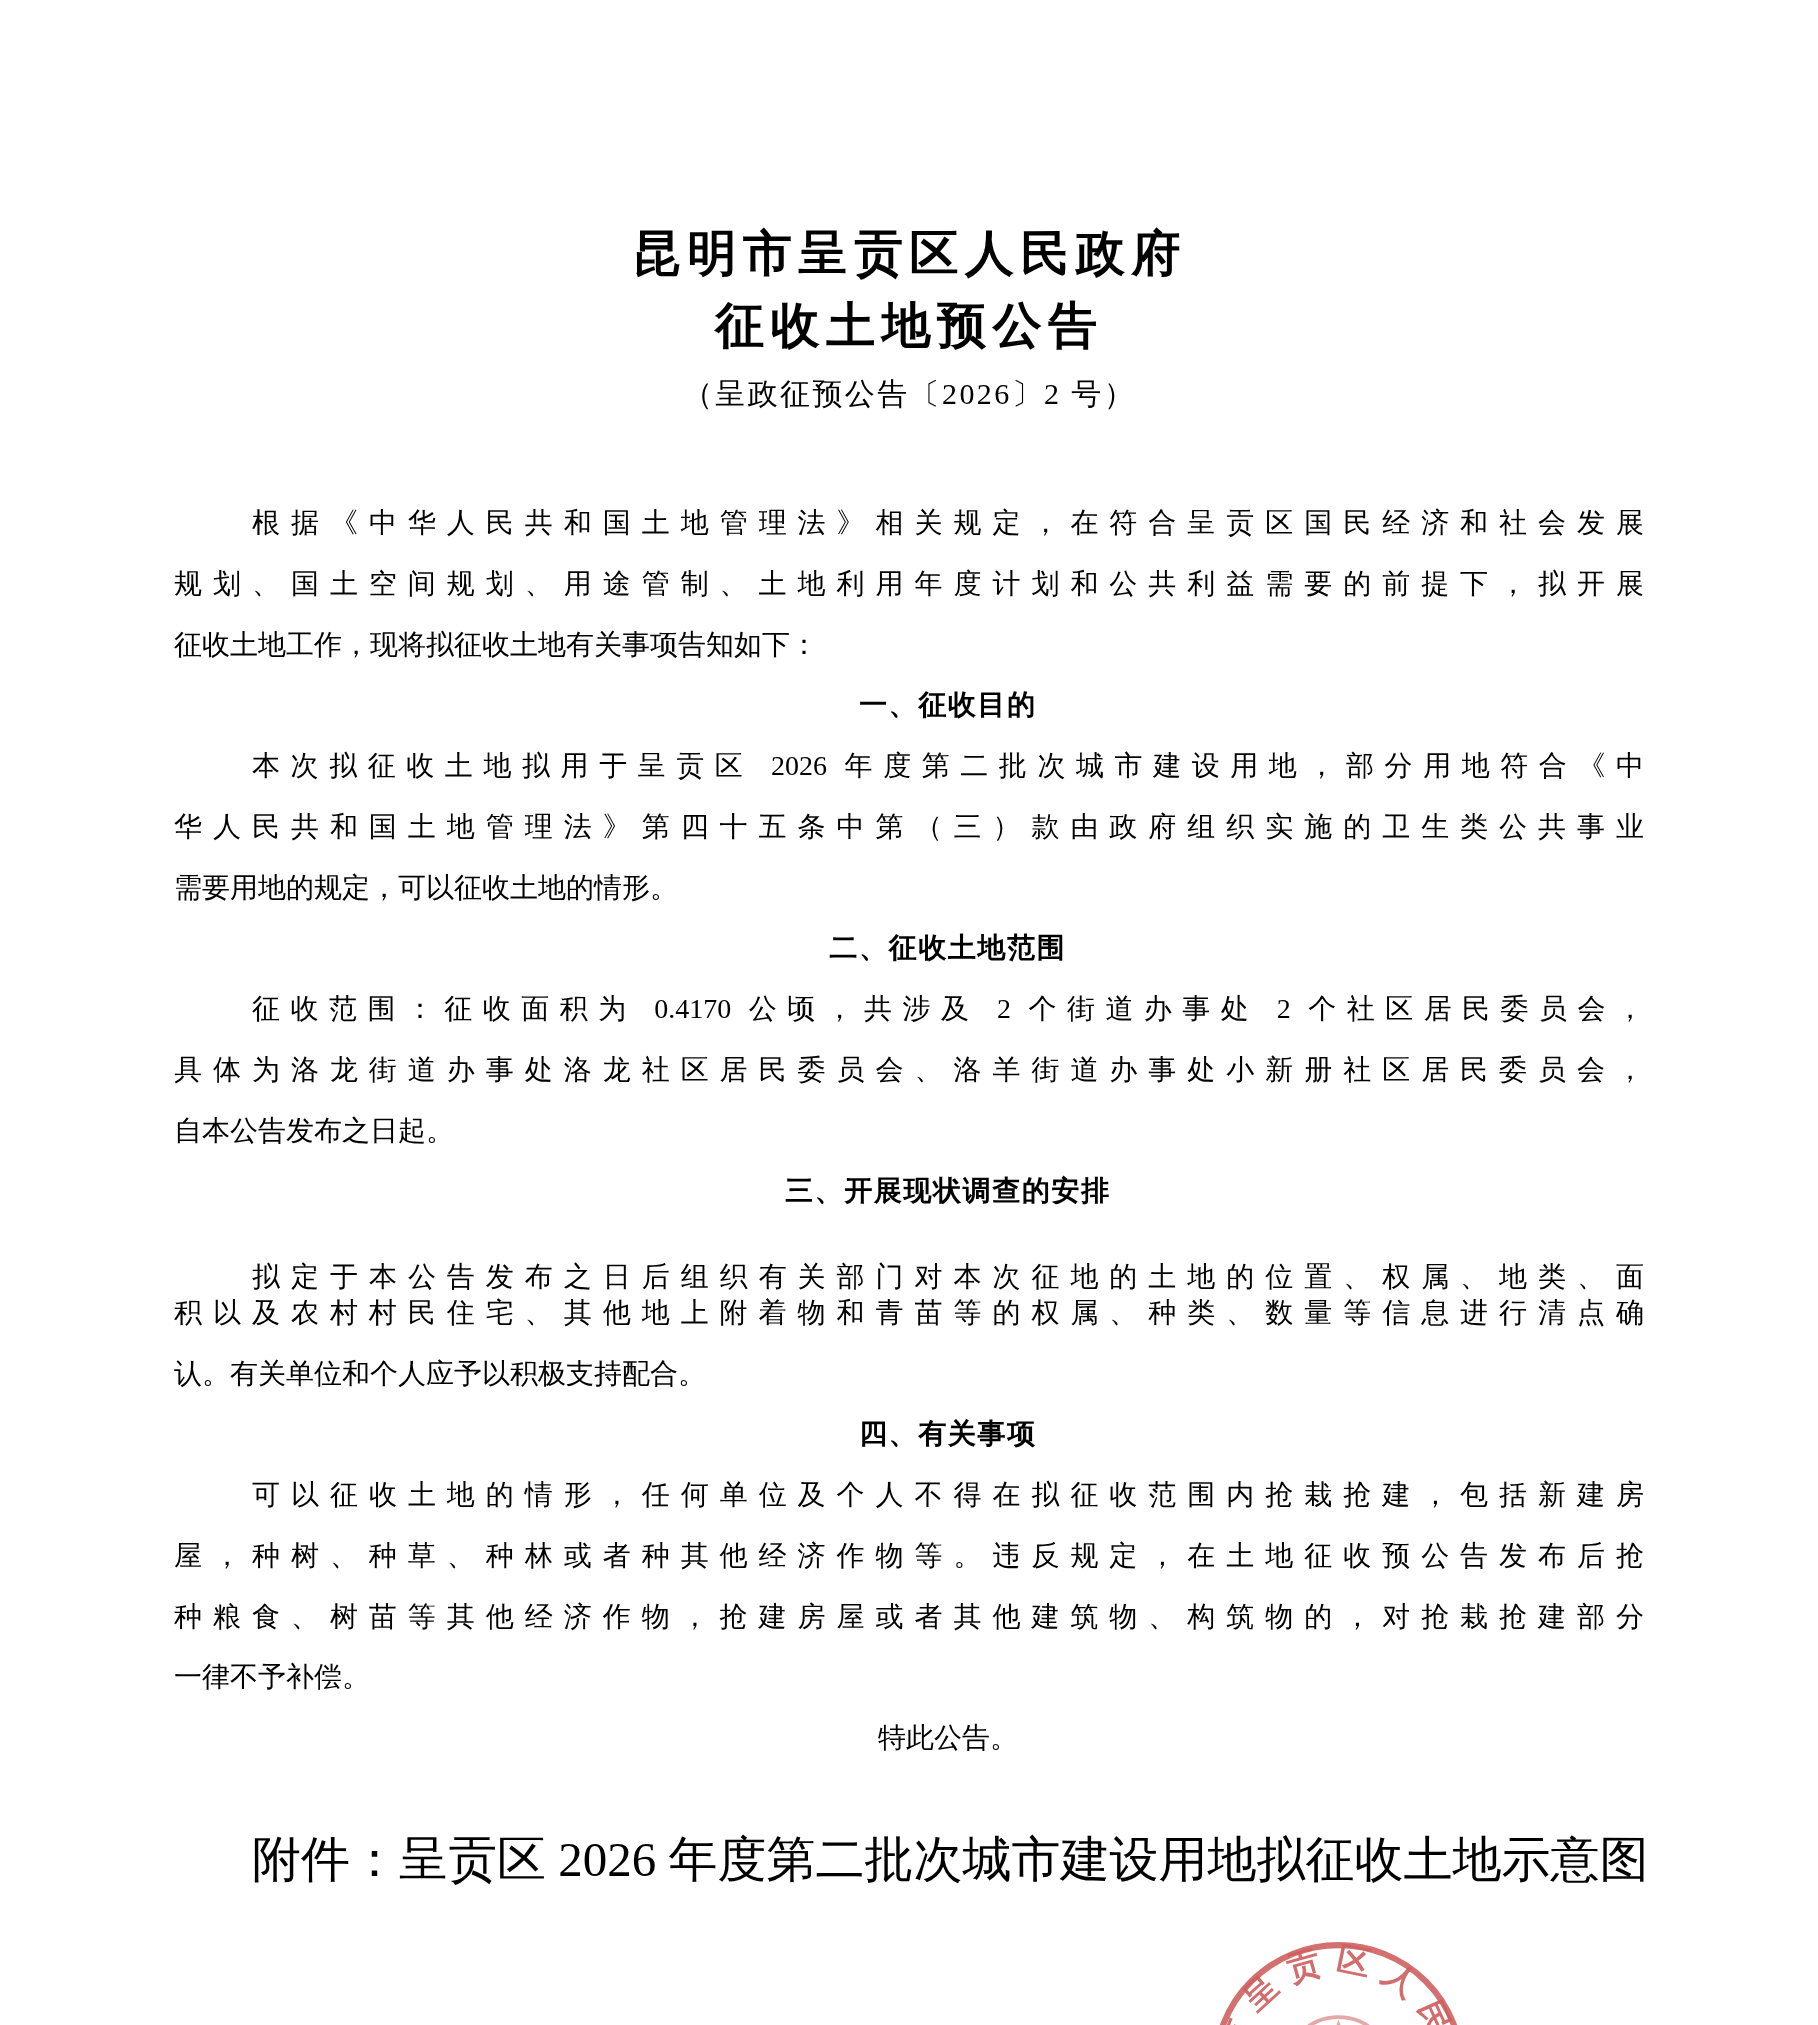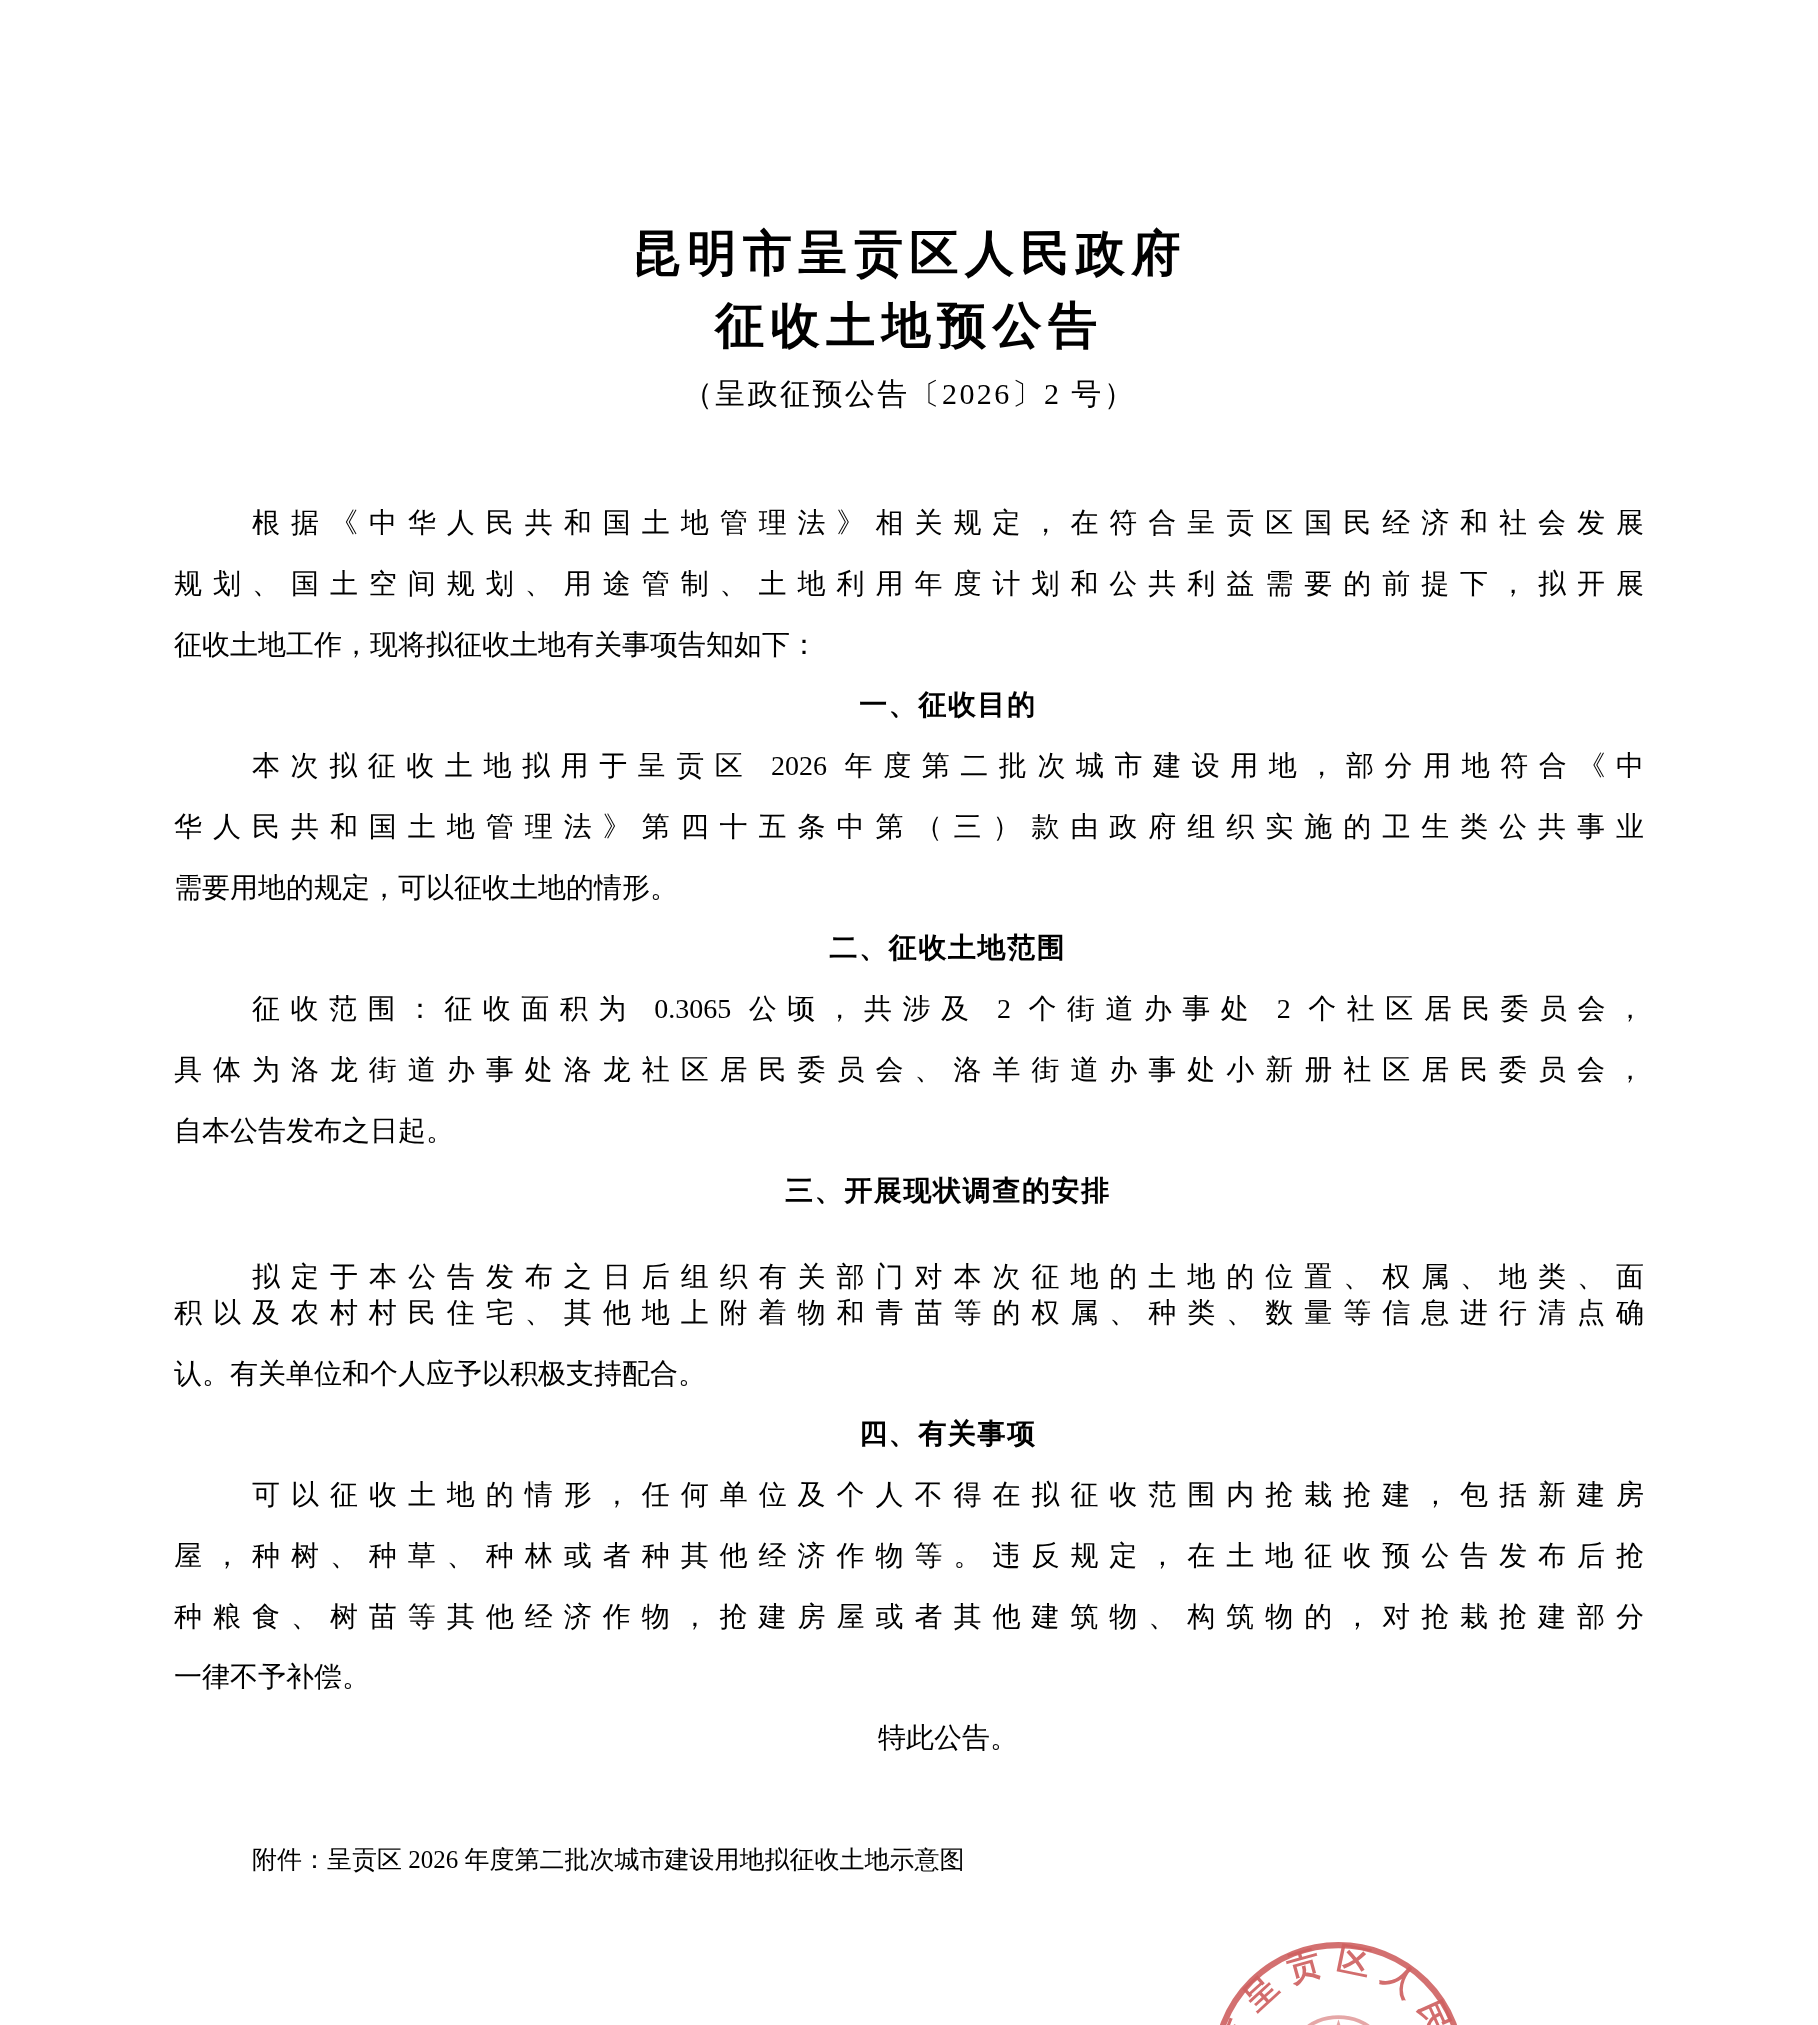--- a/index.html
+++ b/index.html
@@ -55,21 +55,21 @@
     font-weight:bold;
     letter-spacing:1.6px;
   }
   .attachment{
     position:absolute;
     left:174px;
     top:1829px;
     width:1470px;
     height:61px;
     line-height:61px;
-    font-size:25px;
+    font-size:49px;
     box-sizing:border-box;
     padding-left:78px;
     white-space:nowrap;
   }
   .seal{
     position:absolute;
     left:1205px;
     top:1935px;
     width:267px;
     height:267px;
@@ -104,21 +104,21 @@
   <div class="line fill indent" style="top:492px">根据《中华人民共和国土地管理法》相关规定，在符合呈贡区国民经济和社会发展</div>
   <div class="line fill" style="top:553px">规划、国土空间规划、用途管制、土地利用年度计划和公共利益需要的前提下，拟开展</div>
   <div class="line" style="top:614px">征收土地工作，现将拟征收土地有关事项告知如下：</div>
 
   <div class="line heading indent" style="top:674px">一、征收目的</div>
   <div class="line fill indent" style="top:735px">本次拟征收土地拟用于呈贡区 2026 年度第二批次城市建设用地，部分用地符合《中</div>
   <div class="line fill" style="top:796px">华人民共和国土地管理法》第四十五条中第（三）款由政府组织实施的卫生类公共事业</div>
   <div class="line" style="top:857px">需要用地的规定，可以征收土地的情形。</div>
 
   <div class="line heading indent" style="top:917px">二、征收土地范围</div>
-  <div class="line fill indent" style="top:978px">征收范围：征收面积为 0.3065 公顷，共涉及 2 个街道办事处 2 个社区居民委员会，</div>
+  <div class="line fill indent" style="top:978px">征收范围：征收面积为 0.4170 公顷，共涉及 2 个街道办事处 2 个社区居民委员会，</div>
   <div class="line fill" style="top:1039px">具体为洛龙街道办事处洛龙社区居民委员会、洛羊街道办事处小新册社区居民委员会，</div>
   <div class="line" style="top:1100px">自本公告发布之日起。</div>
 
   <div class="line heading indent" style="top:1160px">三、开展现状调查的安排</div>
   <div class="line fill indent" style="top:1246px">拟定于本公告发布之日后组织有关部门对本次征地的土地的位置、权属、地类、面</div>
   <div class="line fill" style="top:1282px">积以及农村村民住宅、其他地上附着物和青苗等的权属、种类、数量等信息进行清点确</div>
   <div class="line" style="top:1343px">认。有关单位和个人应予以积极支持配合。</div>
 
   <div class="line heading indent" style="top:1403px">四、有关事项</div>
   <div class="line fill indent" style="top:1464px">可以征收土地的情形，任何单位及个人不得在拟征收范围内抢栽抢建，包括新建房</div>

